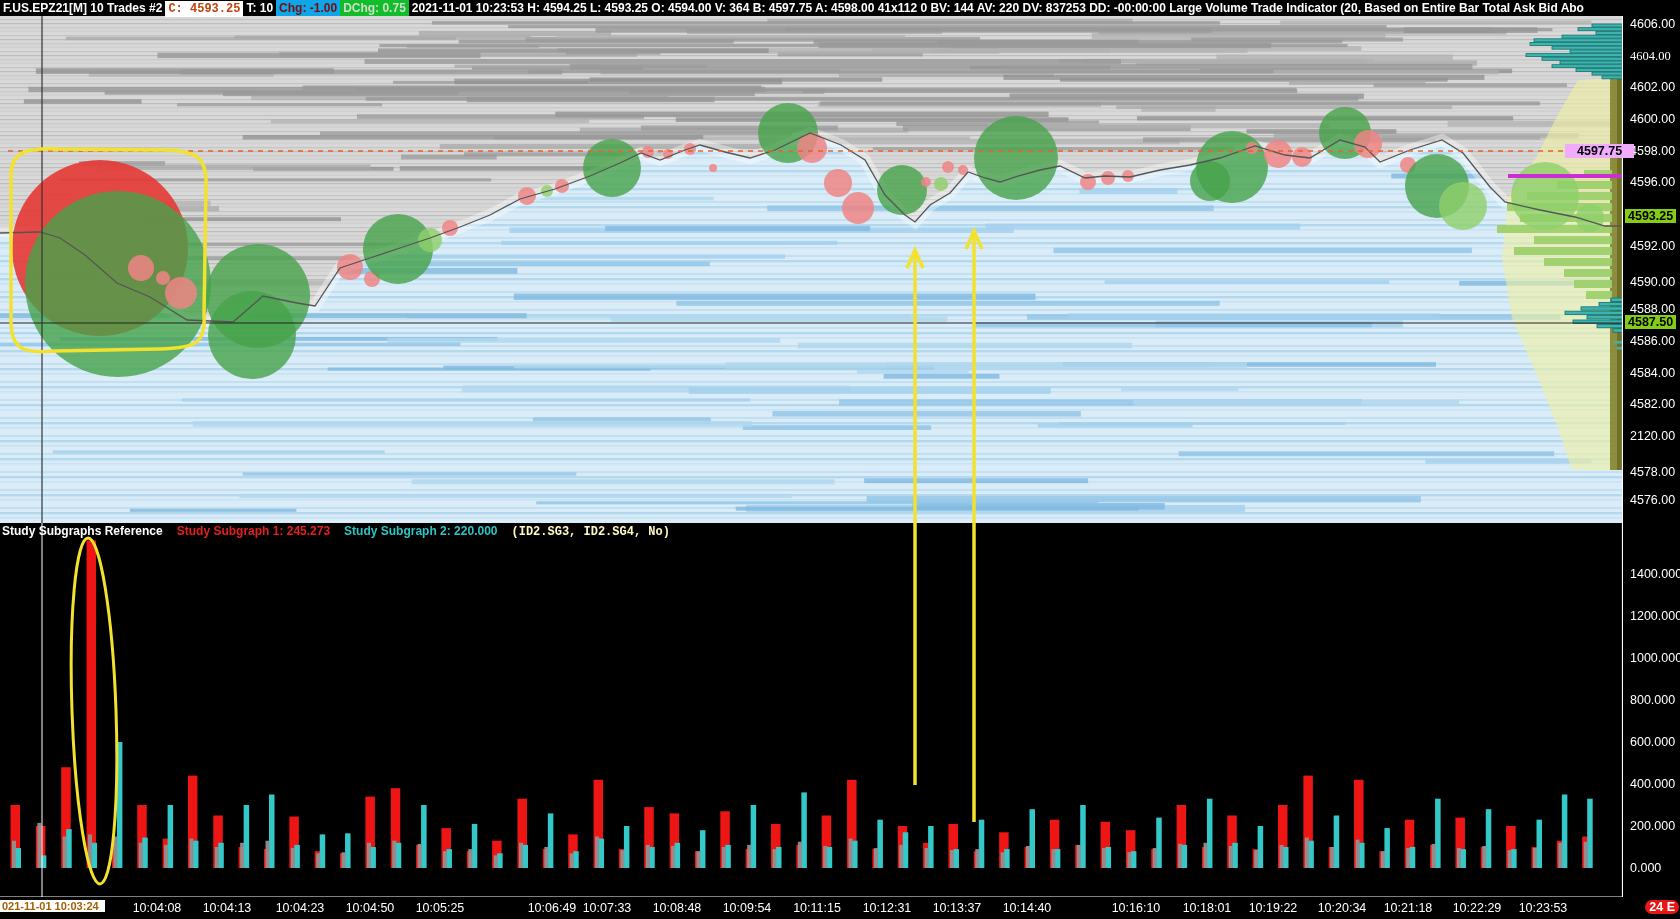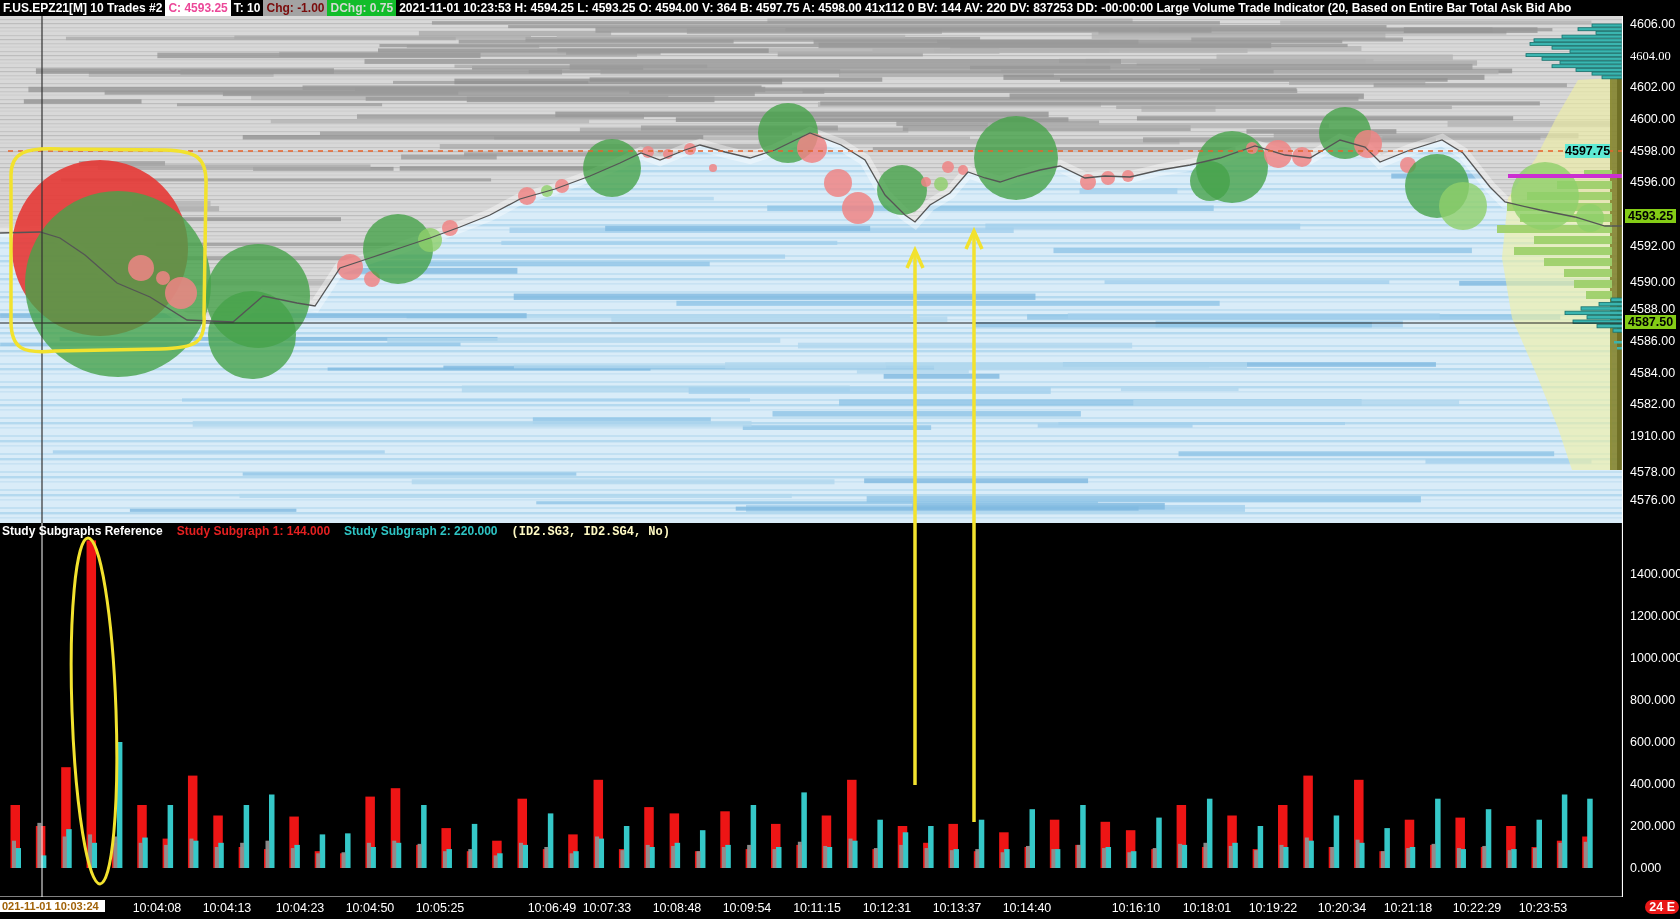--- a/index.html
+++ b/index.html
@@ -3,31 +3,31 @@
 <meta charset="utf-8">
 <style>
   html,body{margin:0;padding:0;background:#000;}
   #app{position:relative;width:1680px;height:919px;background:#000;overflow:hidden;
        font-family:"Liberation Sans",sans-serif;}
   
   #titlebar{position:absolute;left:0;top:0;width:1680px;height:16px;background:#000;
     color:#fff;font-size:12px;font-weight:bold;white-space:nowrap;line-height:16px;z-index:6;}
   #titlebar span{display:inline-block;padding:0 3px;}
   .tf-plain{color:#fff;background:#000;}
-  .tf-white{color:#ec4899;background:#fff;}
-  .tf-chg{color:#7a0b0b;background:#a3a3a3;}
+  .tf-white{color:#c2410c;background:#fff;font-family:Liberation Mono, monospace;}
+  .tf-chg{color:#7a0b0b;background:#0ea5e9;}
   .tf-dchg{color:#d4dad4;background:#12bd2a;}
   
   #priceaxis{position:absolute;left:1623px;top:0;width:57px;height:919px;background:#000;z-index:4;}
   .pxlabel{position:absolute;left:7px;color:#fff;font-size:12.5px;transform:translateY(-50%);}
   .pxbox{position:absolute;left:2px;background:#84cc16;color:#000;font-size:12.5px;font-weight:bold;
     padding:0 3px;transform:translateY(-50%);z-index:5;}
   .sgaxlabel{position:absolute;left:7px;color:#fff;font-size:12.5px;transform:translateY(-50%);}
-  #bidbadge{position:absolute;background:#5eead4;color:#000;font-size:12.5px;font-weight:bold;
-    padding:0 0;z-index:5;transform:translateY(-50%);}
+  #bidbadge{position:absolute;background:#f0abfc;color:#000;font-size:12.5px;font-weight:bold;
+    padding:0 12px;z-index:5;transform:translateY(-50%);}
   #timeaxis{position:absolute;left:0;top:897px;width:1680px;height:22px;background:#000;z-index:4;}
   .txlabel{position:absolute;top:4px;color:#fff;font-size:12.5px;transform:translateX(-50%);white-space:nowrap;}
   #t0box{position:absolute;left:0;top:3px;background:#fff;color:#a16207;font-size:11px;font-weight:bold;
     padding:0 6px 0 2px;white-space:nowrap;}
   #evbox{position:absolute;right:1px;top:3px;background:#e81717;color:#fff;font-size:12.5px;
     font-weight:bold;padding:0 4px;white-space:nowrap;border-radius:7px;}
   
   #sgheader{position:absolute;left:2px;top:523px;height:16px;color:#fff;font-size:12px;font-weight:bold;
     white-space:nowrap;z-index:3;line-height:16px;}
   #sgheader span{margin-right:14px;}
@@ -596,39 +596,39 @@
         <path d="M 60,149 C 25,147 11,153 11,175 L 11,321 C 11,349 23,354 55,351 L 160,349 C 196,348 206,343 204,315 L 206,185 C 207,157 196,151 165,150 Z" fill="none" stroke="#f2e22e" stroke-width="3.5" stroke-linejoin="round"></path>
         <ellipse cx="94" cy="711" rx="22" ry="173" fill="none" stroke="#f2e22e" stroke-width="3" transform="rotate(-2 94 711)"></ellipse>
         <line x1="915" y1="785" x2="915" y2="254" stroke="#f2e22e" stroke-width="3.5"></line>
         <path d="M 907,268 L 915,250 L 923,268" fill="none" stroke="#f2e22e" stroke-width="3.5" stroke-linejoin="miter"></path>
         <line x1="974" y1="822" x2="974" y2="235" stroke="#f2e22e" stroke-width="3.5"></line>
         <path d="M 966,249 L 974,231 L 982,249" fill="none" stroke="#f2e22e" stroke-width="3.5" stroke-linejoin="miter"></path>
       </g>
 </svg>
 
 <div id="sgheader">
-  <span>Study Subgraphs Reference</span><span class="sg1">Study Subgraph 1: 144.000</span><span class="sg2">Study Subgraph 2: 220.000</span><span class="sgids">(ID2.SG3, ID2.SG4, No)</span>
+  <span>Study Subgraphs Reference</span><span class="sg1">Study Subgraph 1: 245.273</span><span class="sg2">Study Subgraph 2: 220.000</span><span class="sgids">(ID2.SG3, ID2.SG4, No)</span>
 </div>
 
 <div id="priceaxis">
   <div id="pxlabels">
         <div class="pxlabel" style="top: 24px;">4606.00</div>
         <div class="pxlabel" style="top: 56px; font-family: Liberation Serif, serif;">4604.00</div>
         <div class="pxlabel" style="top: 87px;">4602.00</div>
         <div class="pxlabel" style="top: 119px;">4600.00</div>
         <div class="pxlabel" style="top: 151px;">4598.00</div>
         <div class="pxlabel" style="top: 182px;">4596.00</div>
         <div class="pxlabel" style="top: 214px;">4594.00</div>
         <div class="pxlabel" style="top: 246px;">4592.00</div>
         <div class="pxlabel" style="top: 282px;">4590.00</div>
         <div class="pxlabel" style="top: 309px;">4588.00</div>
         <div class="pxlabel" style="top: 341px;">4586.00</div>
         <div class="pxlabel" style="top: 373px;">4584.00</div>
         <div class="pxlabel" style="top: 404px;">4582.00</div>
-        <div class="pxlabel" style="top: 436px;">1910.00</div>
+        <div class="pxlabel" style="top: 436px;">2120.00</div>
         <div class="pxlabel" style="top: 472px; text-align: right;">4578.00</div>
         <div class="pxlabel" style="top: 500px;">4576.00</div>
       </div>
   <div id="sgaxlabels">
         <div class="sgaxlabel" style="top: 574px;">1400.000</div>
         <div class="sgaxlabel" style="top: 616px;">1200.000</div>
         <div class="sgaxlabel" style="top: 658px;">1000.000</div>
         <div class="sgaxlabel" style="top: 700px;">800.000</div>
         <div class="sgaxlabel" style="top: 742px;">600.000</div>
         <div class="sgaxlabel" style="top: 784px;">400.000</div>

